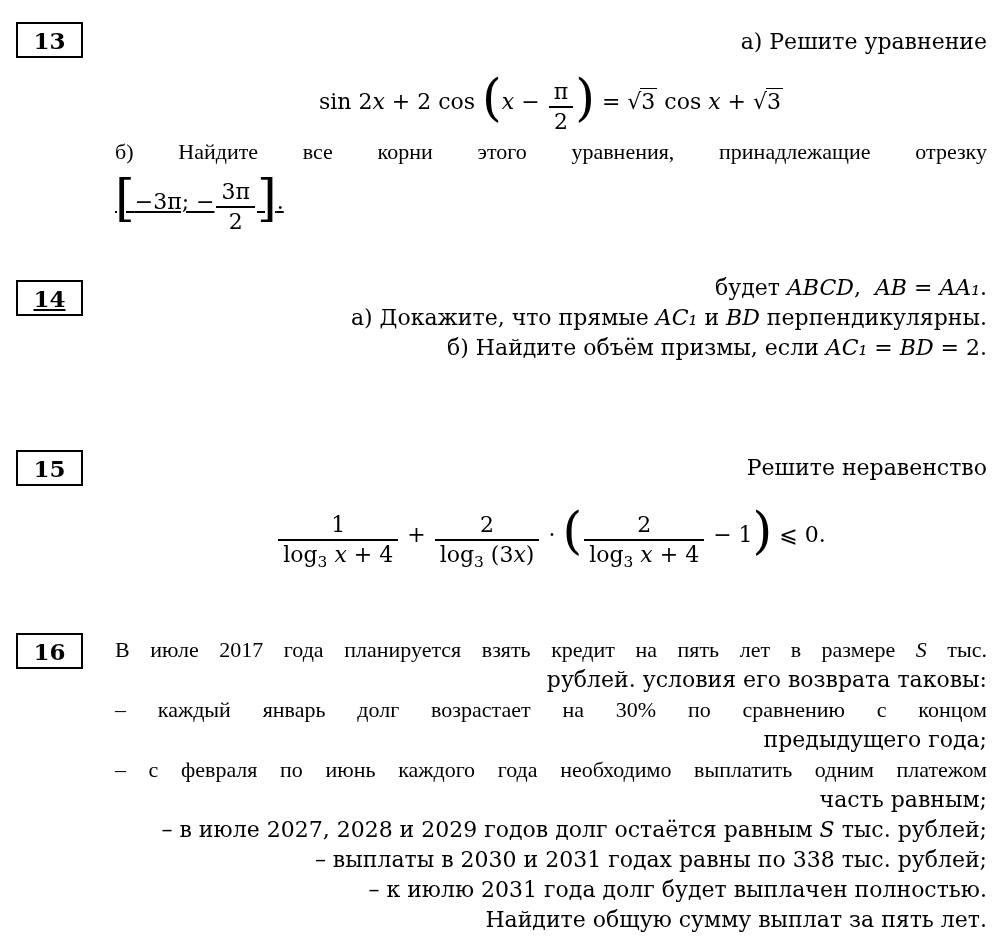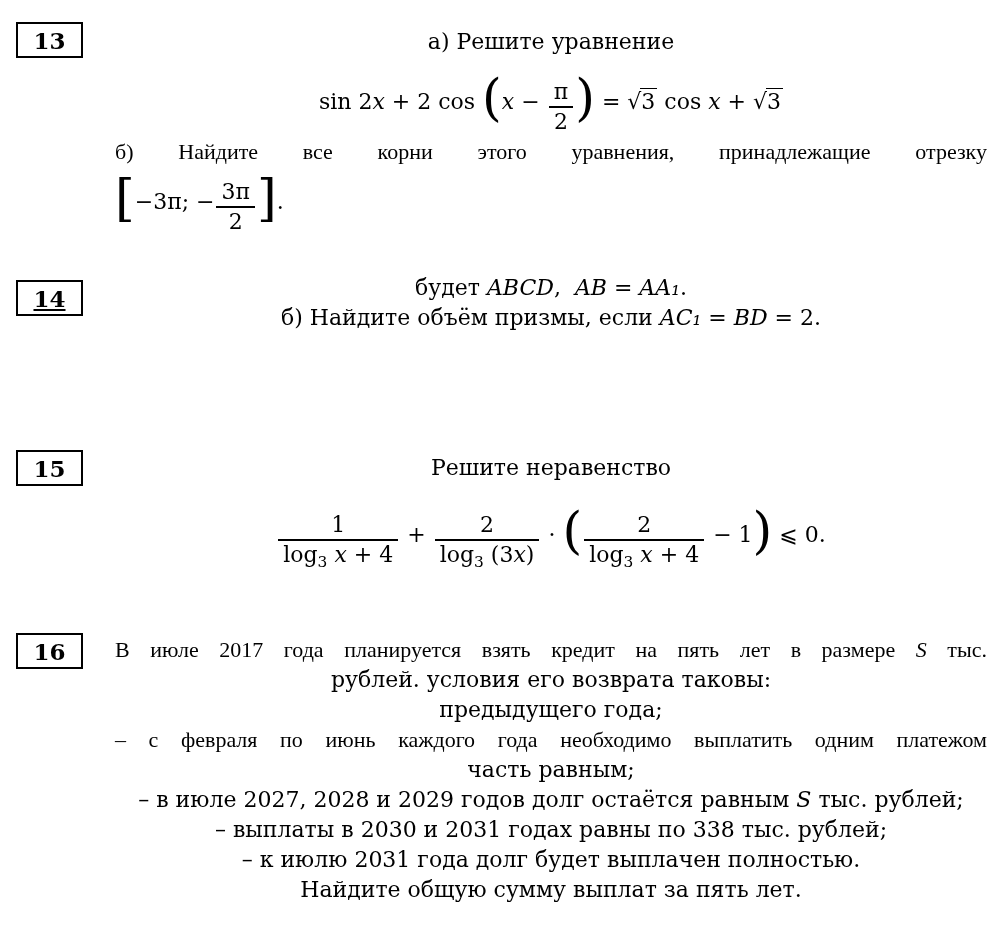--- a/index.html
+++ b/index.html
@@ -10,33 +10,33 @@
   }
   .stage { position:relative; width:1000px; height:950px; overflow:hidden; background:#fff; }
 
   .qbox {
     position:absolute; left:16px; width:63px; height:32px;
     border:2px solid #000; display:flex; align-items:center; justify-content:center;
     font-weight:bold; font-size:23px; background:#fff;
   }
   .sec { position:absolute; left:115px; width:872px; }
 
-  .line { line-height:30px; white-space:pre-wrap; text-align:center; }
+  .line { line-height:30px; white-space:pre-wrap; text-align:right; }
   .just { white-space:normal; text-align:justify; text-align-last:justify;font-family:Liberation Serif, serif; }
 
   
   .m  { font-style:italic; }
   .mr { font-style:normal; }
   sub { font-size:70%; }
 
   
   .display { text-align:center; line-height:70px; white-space:normal; }
   .disp13 { margin-top:10px; }
   .disp15 { margin-top:10px; line-height:84px; }
-  .mline  { line-height:66px; margin-top:2px; white-space:normal; }
+  .mline  { line-height:66px; margin-top:2px; white-space:normal;text-decoration:underline; }
 
   .frac { display:inline-block; vertical-align:-0.9em; text-align:center; margin:0 2px; }
   .num, .den { display:block; padding:0 5px; line-height:1.25; }
   .den { border-top:2px solid #000; }
 
   .bigp { font-size:230%; line-height:0; vertical-align:-0.12em; font-weight:normal; }
 
   .sqrt { white-space:nowrap; }
   .sqrt .sq { letter-spacing:-1px; }
   .sqrt .rad { border-top:1.6px solid #000; padding:0 2px 0 1px; }
@@ -54,37 +54,39 @@
     <div class="display disp13"><span class="mr">sin 2</span><span class="m">x</span><span class="mr"> + 2 cos </span><span class="bigp">(</span><span class="m">x</span><span class="mr"> − </span><span class="frac"><span class="num"><span class="mr">π</span></span><span class="den"><span class="mr">2</span></span></span><span class="bigp">)</span><span class="mr"> = </span><span class="sqrt"><span class="sq">√</span><span class="rad">3</span></span><span class="mr"> cos </span><span class="m">x</span><span class="mr"> + </span><span class="sqrt"><span class="sq">√</span><span class="rad">3</span></span></div>
     <div class="line just">б) Найдите все корни этого уравнения, принадлежащие отрезку</div>
     <div class="mline"><span class="bigp">[</span><span class="mr">−3π; −</span><span class="frac"><span class="num"><span class="mr">3π</span></span><span class="den"><span class="mr">2</span></span></span><span class="bigp">]</span><span class="mr">.</span></div>
   </div>
 
   <div class="qbox" style="top:280px;text-decoration:underline;">
     <span>14</span>
   </div>
   <div class="sec" style="top:273px;">
     <div class="line"><span>будет </span><span class="m">ABCD</span><span>,  </span><span class="m">AB</span><span> = </span><span class="m">AA₁</span><span>.</span></div>
+    <div class="line"><span>а) Докажите, что прямые </span><span class="m">AC₁</span><span> и </span><span class="m">BD</span><span> перпендикулярны.</span></div>
     <div class="line"><span>б) Найдите объём призмы, если </span><span class="m">AC₁</span><span> = </span><span class="m">BD</span><span> = 2.</span></div>
   </div>
 
   <div class="qbox" style="top:450px;">
     <span>15</span>
   </div>
   <div class="sec" style="top:453px;">
     <div class="line">Решите неравенство</div>
     <div class="display disp15"><span class="frac"><span class="num"><span class="mr">1</span></span><span class="den"><span class="mr">log</span><sub>3</sub><span class="m"> x</span><span class="mr"> + 4</span></span></span><span class="mr"> + </span><span class="frac"><span class="num"><span class="mr">2</span></span><span class="den"><span class="mr">log</span><sub>3</sub><span class="mr"> (3</span><span class="m">x</span><span class="mr">)</span></span></span><span class="mr"> · </span><span class="bigp">(</span><span class="frac"><span class="num"><span class="mr">2</span></span><span class="den"><span class="mr">log</span><sub>3</sub><span class="m"> x</span><span class="mr"> + 4</span></span></span><span class="mr"> − 1</span><span class="bigp">)</span><span class="mr"> ⩽ 0.</span></div>
   </div>
 
   <div class="qbox" style="top:633px;">
     <span>16</span>
   </div>
   <div class="sec" style="top:635px;">
     <div class="line just"><span>В июле 2017 года планируется взять кредит на пять лет в размере </span><span class="m">S</span><span> тыс.</span></div>
     <div class="line"><span>рублей. условия его возврата таковы:</span></div>
+    <div class="line just"><span>– каждый январь долг возрастает на 30% по сравнению с концом</span></div>
     <div class="line"><span>предыдущего года;</span></div>
     <div class="line just"><span>– с февраля по июнь каждого года необходимо выплатить одним платежом</span></div>
     <div class="line"><span>часть равным;</span></div>
     <div class="line"><span>– в июле 2027, 2028 и 2029 годов долг остаётся равным </span><span class="m">S</span><span> тыс. рублей;</span></div>
     <div class="line"><span>– выплаты в 2030 и 2031 годах равны по 338 тыс. рублей;</span></div>
     <div class="line"><span>– к июлю 2031 года долг будет выплачен полностью.</span></div>
     <div class="line"><span>Найдите общую сумму выплат за пять лет.</span></div>
   </div>
 
 </div>

